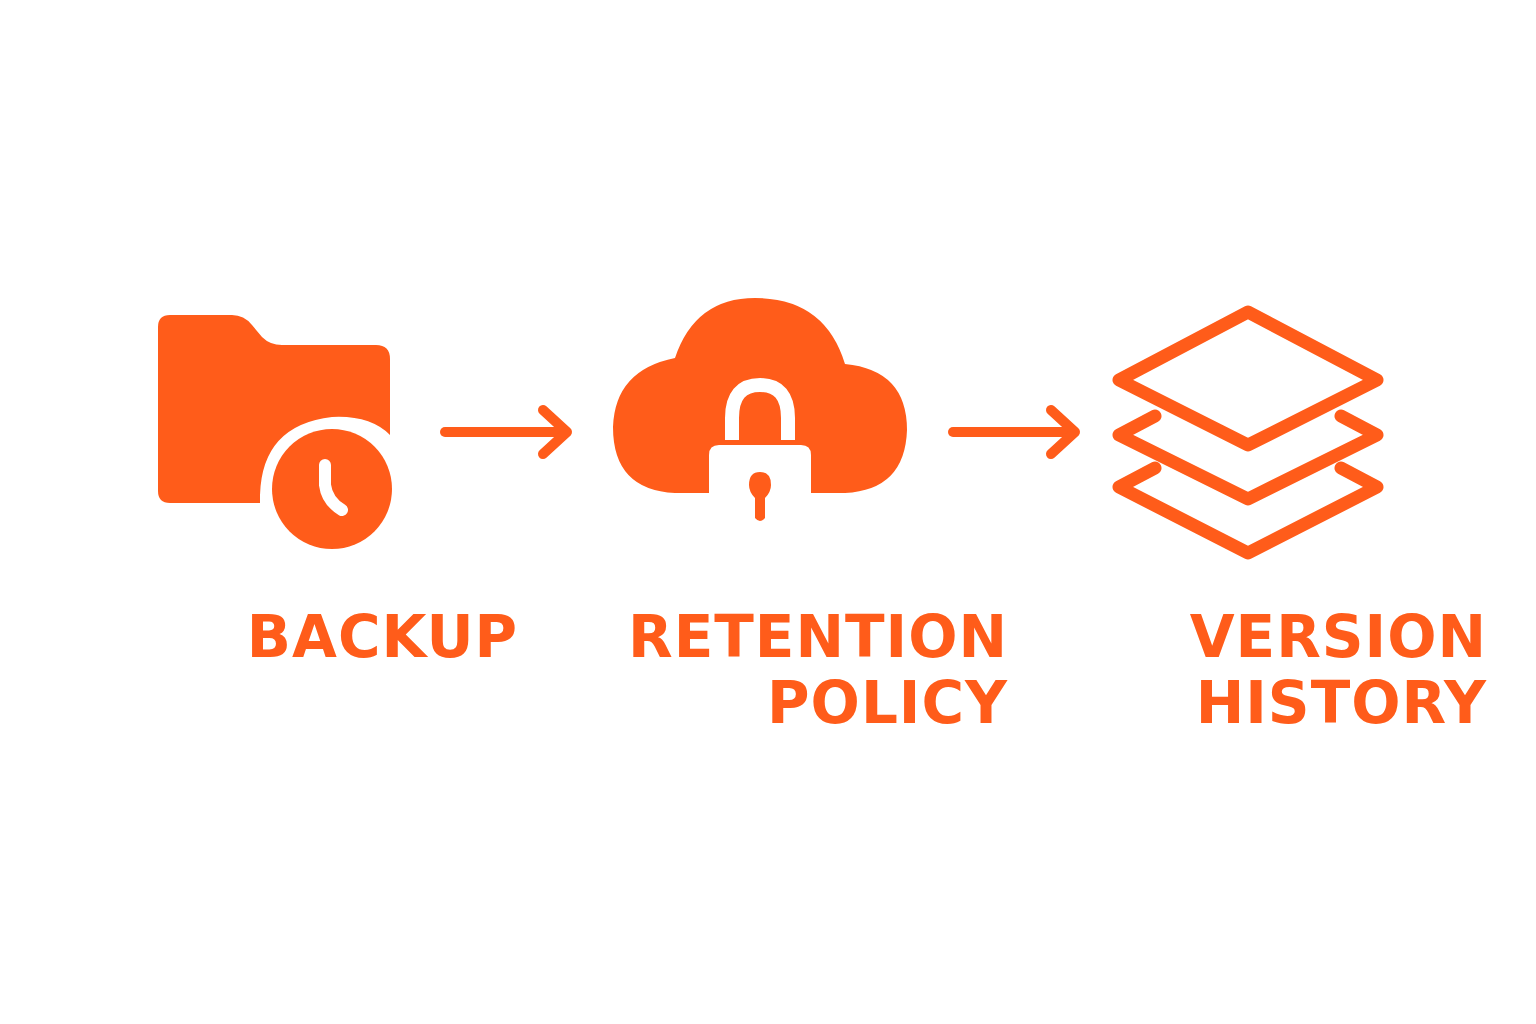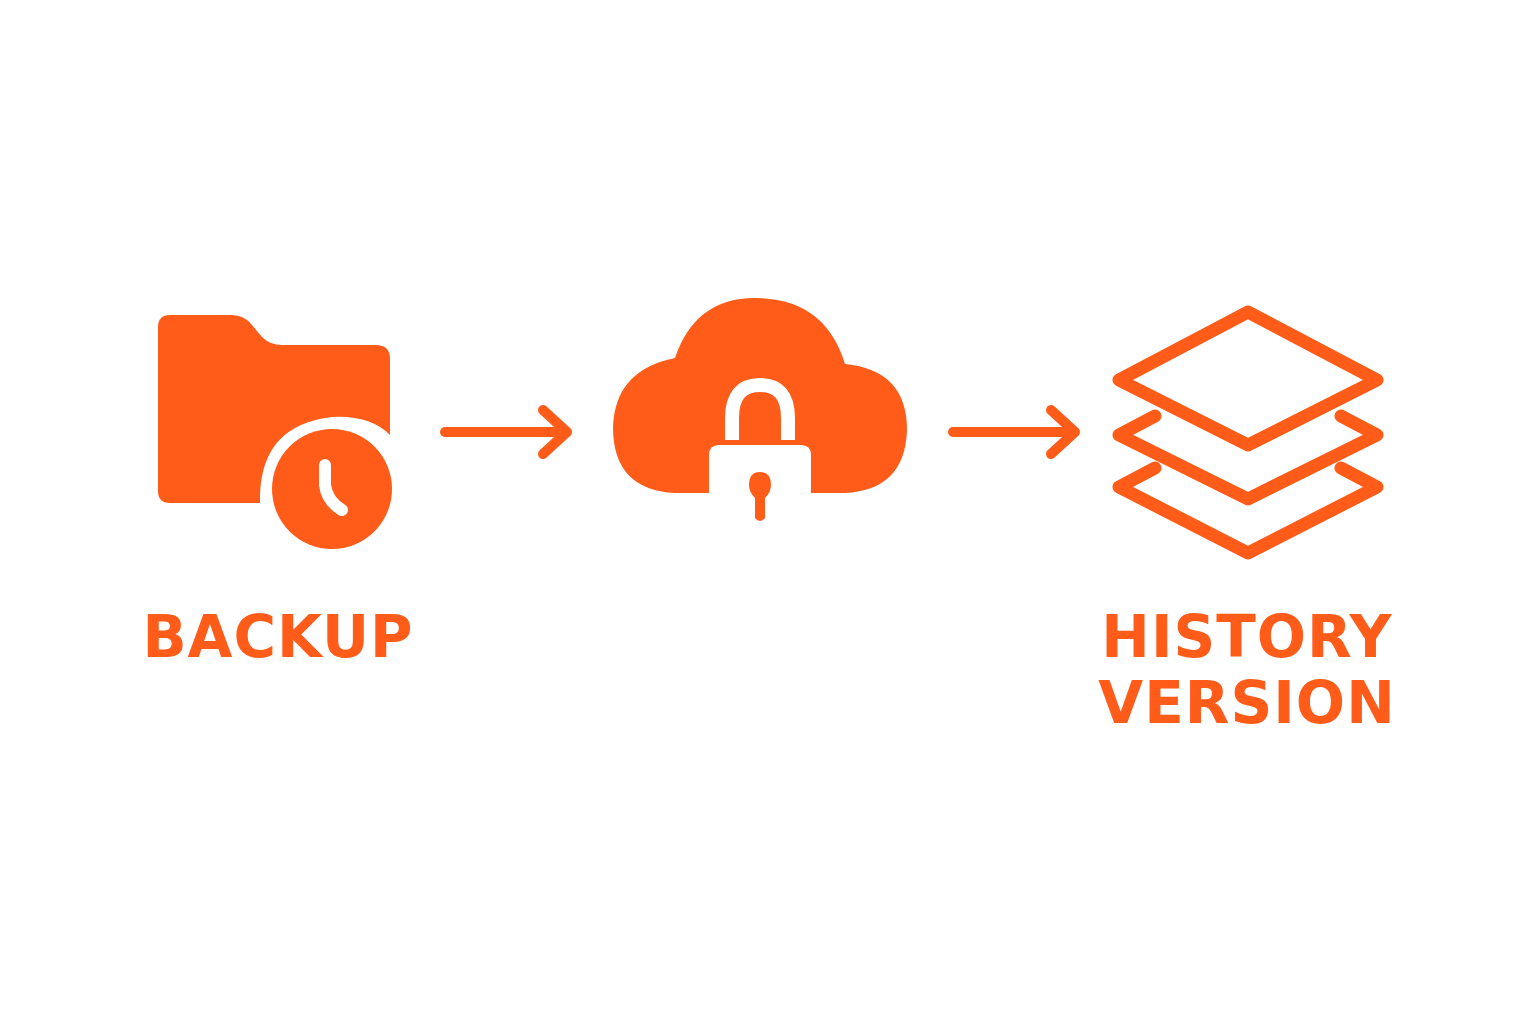--- a/index.html
+++ b/index.html
@@ -1,19 +1,19 @@
 <!DOCTYPE html>
 <html><head>
 <meta charset="utf-8">
 <style>
   html, body { margin: 0; padding: 0; background: #ffffff; }
   body { width: 1536px; height: 1024px; position: relative; overflow: hidden; font-family: "DejaVu Sans", sans-serif; }
   .icon { position: absolute; }
   .label {
-    position: absolute; text-align: center; color: #FF5C1A;
+    position: absolute; text-align: right; color: #FF5C1A;
     font-family: "DejaVu Sans", sans-serif; font-weight: bold;
     font-size: 58px; line-height: 66px; letter-spacing: 1px;
     width: 480px;
   }
   .label span { display: block; }
 </style>
 </head>
 <body>
 
 <svg class="icon" style="left:150px;top:305px" width="250" height="250" viewBox="0 0 250 250">
@@ -44,17 +44,19 @@
     <path d="M50 116 L14 135 L143 199 L272 135 L236 116"></path>
     <path d="M50 168 L14 187 L143 253 L272 187 L236 168"></path>
     <path d="M143 12 L272 80 L143 145 L14 80 Z" fill="#ffffff"></path>
   </g>
 </svg>
 
 <div class="label" style="left:38px;top:604px">
   <span>BACKUP</span>
 </div>
 <div class="label" style="left:528px;top:604px">
+  <span>RETENTION</span>
+  <span>POLICY</span>
 </div>
 <div class="label" style="left:1007px;top:604px">
+  <span>VERSION</span>
   <span>HISTORY</span>
-  <span>VERSION</span>
 </div>
 
 </body></html>

